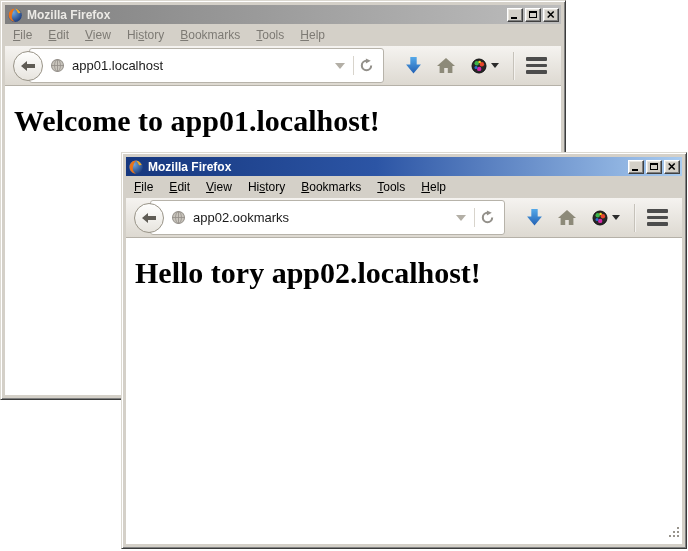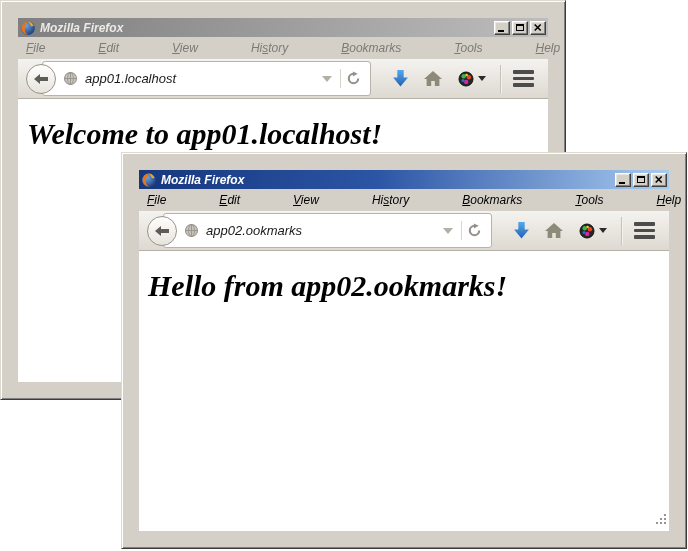--- a/index.html
+++ b/index.html
@@ -6,24 +6,23 @@
   html, body { width: 688px; height: 551px; background: #ffffff; overflow: hidden;
     font-family: "Liberation Sans", "DejaVu Sans", sans-serif; }
 
   
   .fxwindow {
     position: absolute;
     background: #d4d0c8;
     border: 1px solid;
     border-color: #dcd9d1 #3c3c3c #3c3c3c #dcd9d1;
     box-shadow: inset 1px 1px 0 #ffffff, inset -1px -1px 0 #808080;
-    padding: 17px;
+    padding: 4px;
     display: flex;
     flex-direction: column;
-    font-style: italic;
   }
   .win1 { left: 0; top: 0; width: 566px; height: 400px; z-index: 1; }
   .win2 { left: 121px; top: 152px; width: 566px; height: 397px; z-index: 2; }
 
   .titlebar {
     height: 19px; flex: 0 0 19px;
     display: flex; align-items: center;
     padding: 0 2px 0 2px;
   }
   .win2 .titlebar { background: linear-gradient(to right, #16377e 0%, #2c55a5 45%, #a8cbf0 100%); }
@@ -42,21 +41,20 @@
     padding: 0; cursor: default;
   }
   .glyph-min { display: block; width: 6px; height: 2px; background: #000; margin-top: 7px; margin-right: 3px; }
   .glyph-max { display: block; width: 8px; height: 7px; border: 1px solid #000; border-top-width: 2px; }
 
   .menubar {
     height: 22px; flex: 0 0 22px;
     display: flex; align-items: center;
     background: #d4d0c8; padding-left: 1px;
     font-size: 12px;
-    gap: 37px;
   }
   .menu-item { padding: 2px 7px; margin-right: 2px; white-space: nowrap; }
   .win2 .menu-item { color: #000000; }
   .win1 .menu-item { color: #7d7a74; }
   .accel { text-decoration: underline; }
 
   
   .navbar {
     height: 40px; flex: 0 0 40px;
     display: flex; align-items: center;
@@ -309,21 +307,21 @@
       <span class="toolbar-sep"></span>
       <span class="hamburger">
           <span></span>
           <span></span>
           <span></span>
         </span>
     </div>
   </div>
 
   <div class="viewport">
-    <h1 class="page-heading">Hello from app02.ookmarks!</h1>
+    <h1 class="page-heading">Hello tory app02.localhost!</h1>
     <span class="resize-grip">
       <svg width="13" height="13" viewBox="0 0 13 13">
         <g fill="#98948c">
           <rect x="9" y="1" width="2" height="2"></rect>
           <rect x="5" y="5" width="2" height="2"></rect>
             <rect x="9" y="5" width="2" height="2"></rect>
           <rect x="1" y="9" width="2" height="2"></rect>
             <rect x="5" y="9" width="2" height="2"></rect>
             <rect x="9" y="9" width="2" height="2"></rect>
         </g>

